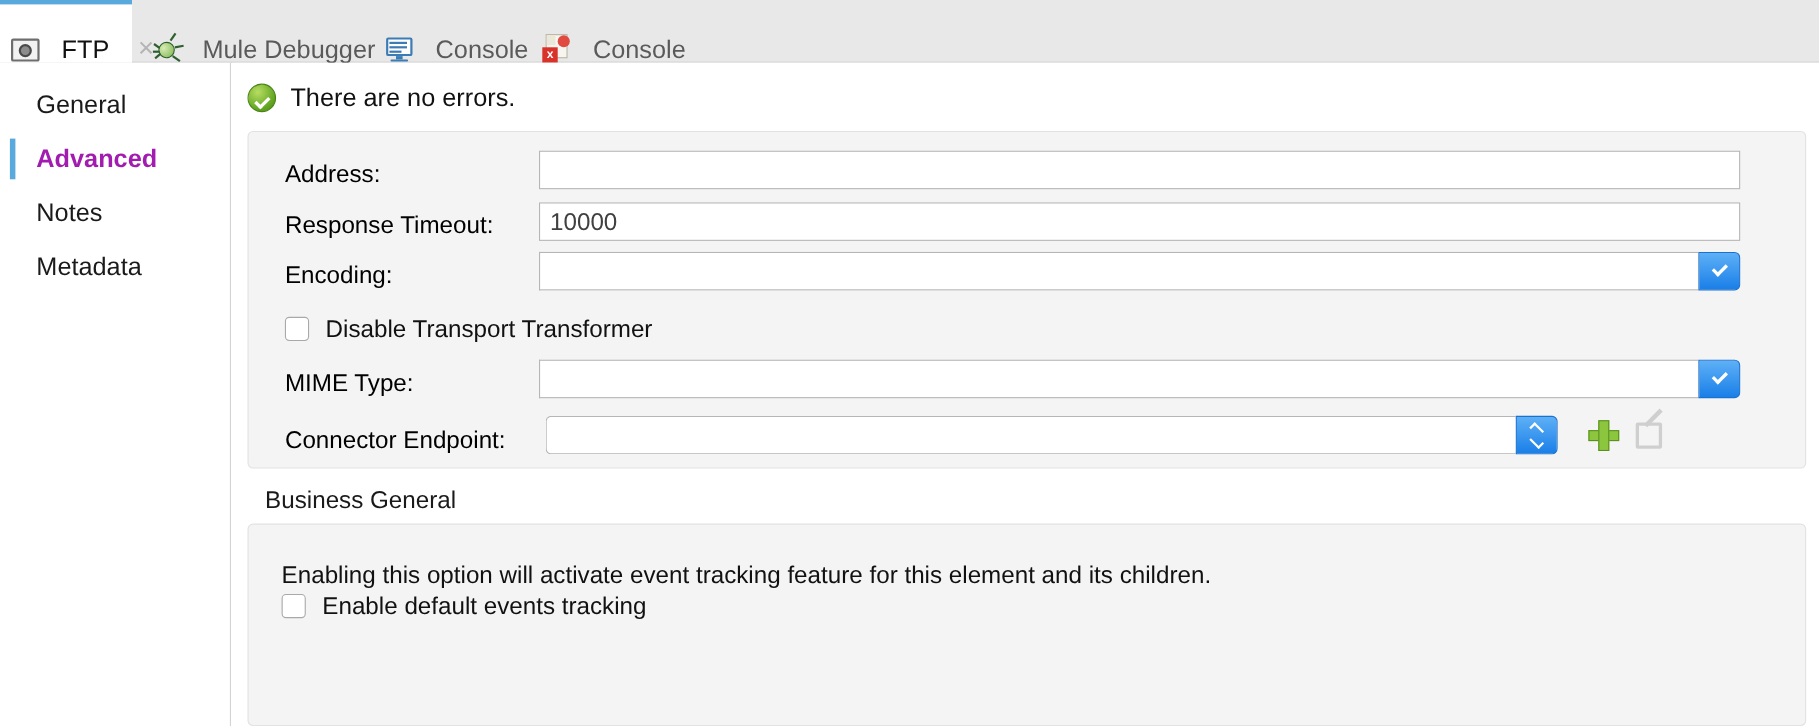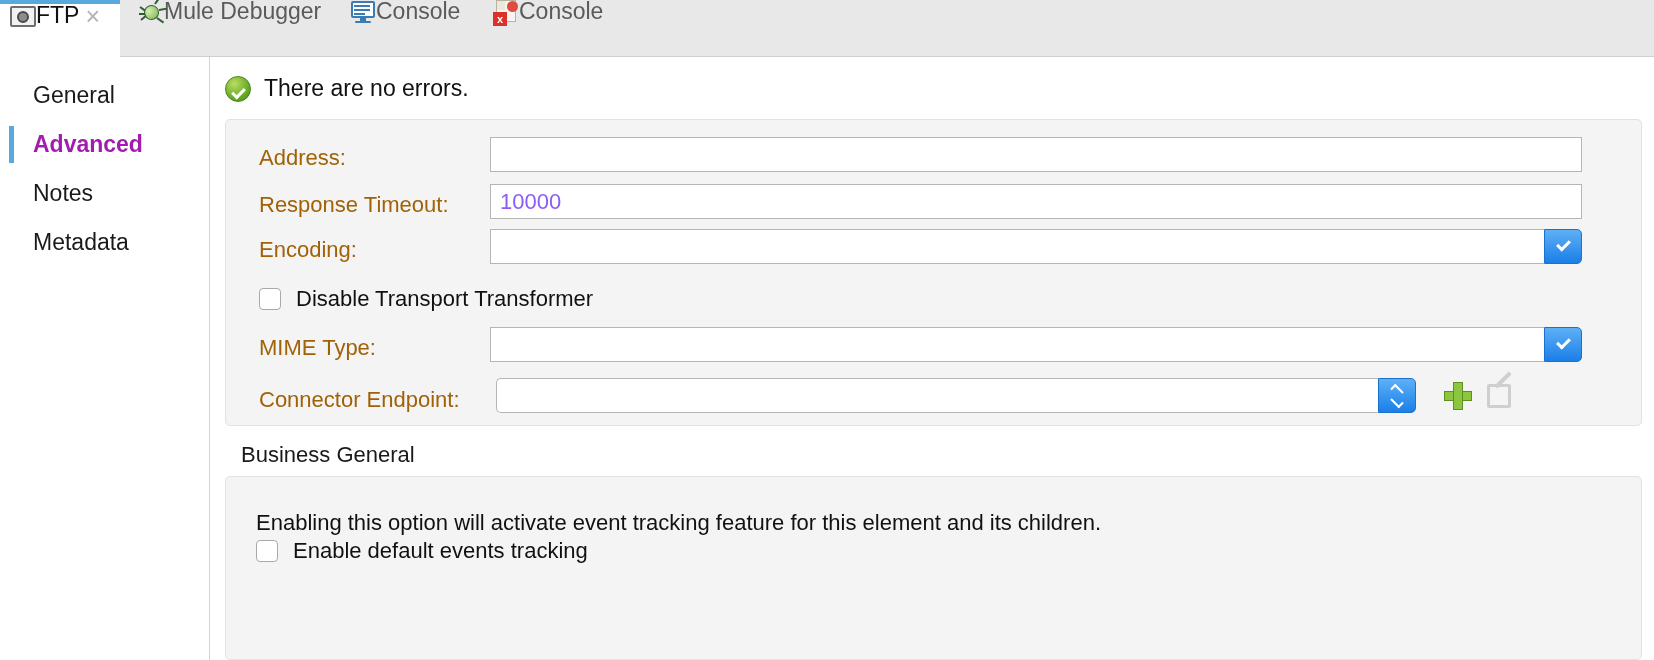--- a/index.html
+++ b/index.html
@@ -13,23 +13,23 @@
 
   
   .tabbar {
     position: absolute; left: 0; top: 0;
     width: 1654px; height: 57px;
     background: #e8e8e8;
     border-bottom: 1px solid #cfcfcf;
   }
   .tab {
     position: absolute; top: 0; height: 57px;
-    display: flex; align-items: flex-start;
+    display: flex; align-items: flex-end;
     padding: 0 10px;
-    gap: 0;
+    gap: 20px;
     font-size: 23px;
     color: #5a5a5a;
     white-space: nowrap;
     cursor: default;
   }
   .tab.active {
     background: #ffffff;
     border-top: 4px solid #5aa9dd;
     color: #111111;
   }
@@ -176,30 +176,30 @@
   #panel-main { left: 14px; top: 62px; width: 1417px; height: 307px; }
   #panel-be   { left: 14px; top: 419px; width: 1417px; height: 184px; padding-left: 19px; }
 
   .section-title {
     position: absolute; left: 30px; top: 385px;
     font-size: 22px; color: #1a1a1a;
   }
 
   .frow { position: absolute; display: flex; align-items: center; }
   .flabel {
-    font-size: 22px; color: #a16207; white-space: nowrap;
+    font-size: 22px; color: #000000; white-space: nowrap;
   }
 
   .field {
     position: absolute;
     height: 35px;
     background: #ffffff;
     border: 1px solid #b6b6b6;
     font-size: 22px;
-    color: #8b5cf6;
+    color: #404040;
     display: flex; align-items: center;
     padding-left: 9px;
   }
 
   .combo {
     position: absolute; height: 35px;
     display: flex; align-items: stretch;
   }
   .combo .txt {
     flex: 1; background: #ffffff;

